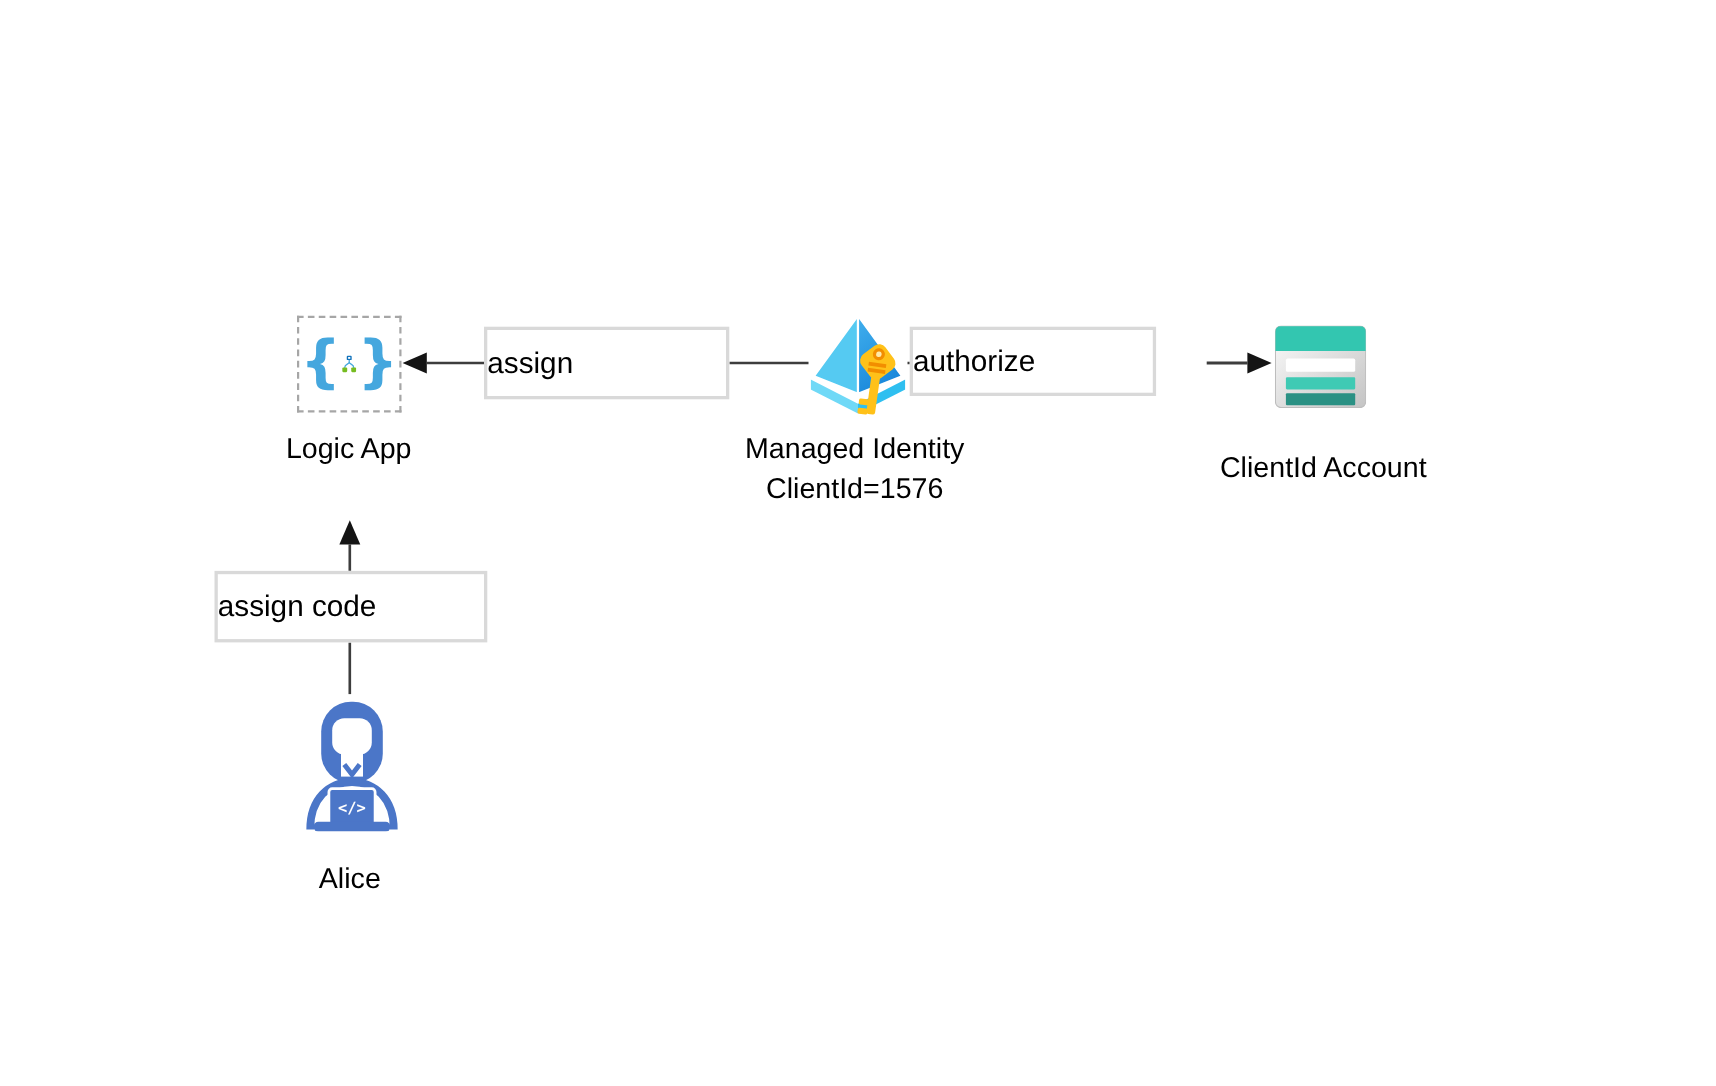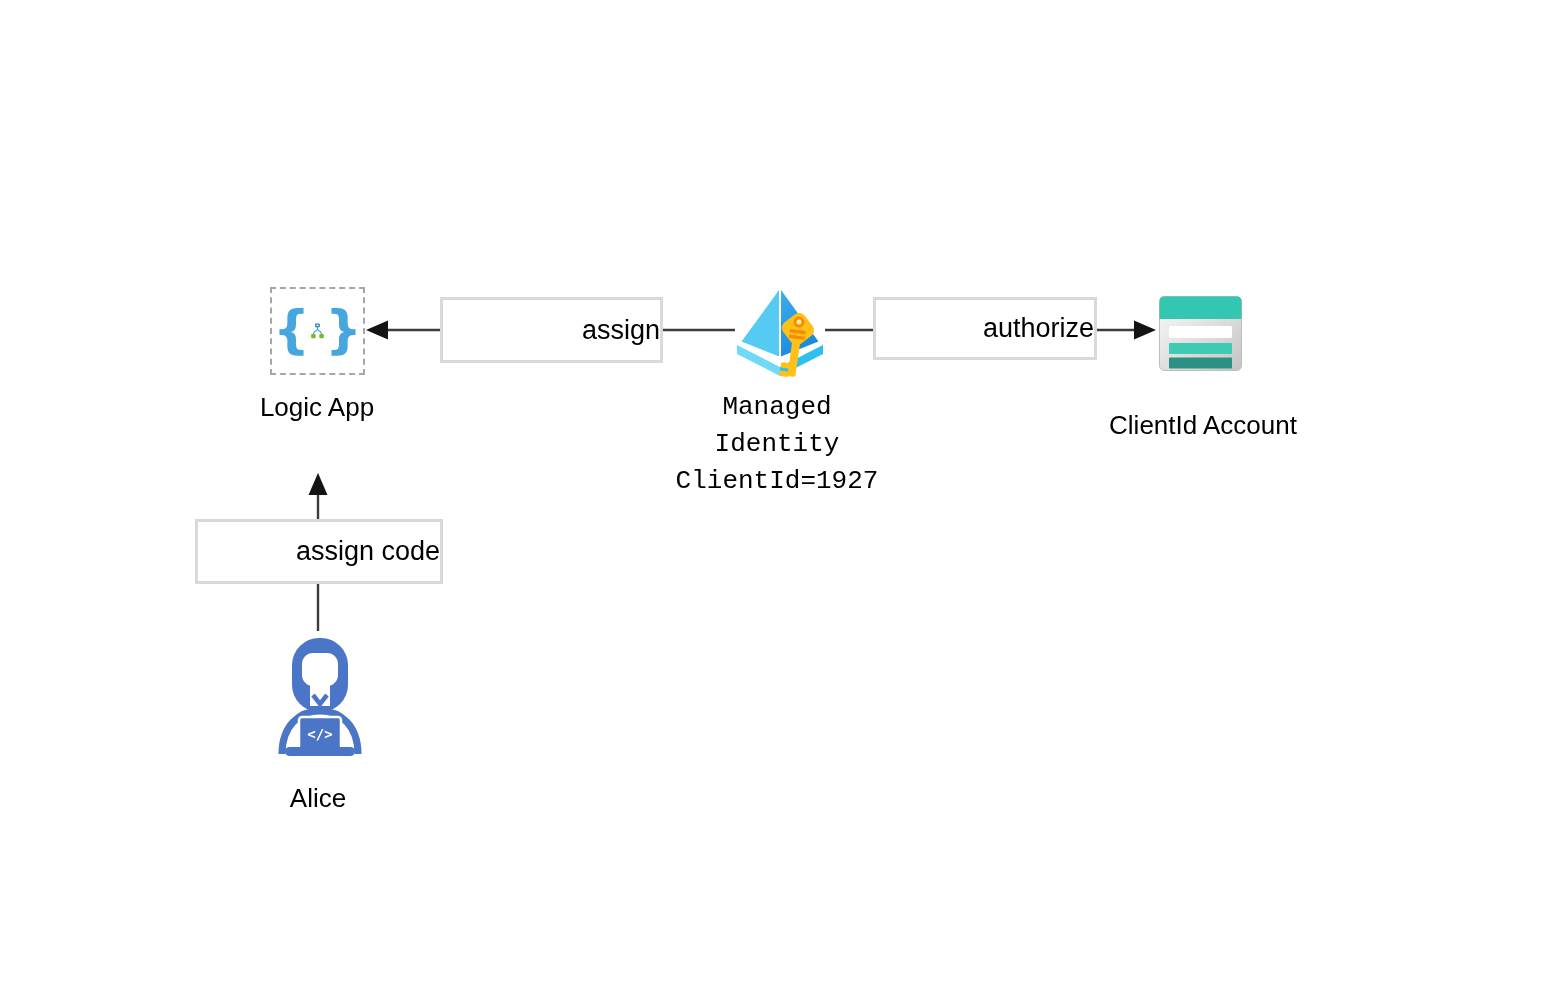--- a/index.html
+++ b/index.html
@@ -13,21 +13,21 @@
   .abs { position: absolute; }
 
   
   #connectors { position: absolute; left: 0; top: 0; width: 1560px; height: 987px; pointer-events: none; }
 
   
   .edge-box {
     position: absolute;
     background: #ffffff;
     border: 3px solid #d9d9d9;
-    display: flex; align-items: center; justify-content: flex-end;
+    display: flex; align-items: center; justify-content: flex-start;
     font-size: 27px;
     color: #000;
     box-sizing: border-box;
   }
 
   
   .logic-frame {
     position: absolute;
     left: 270px; top: 287px; width: 95px; height: 88px;
     border: 2px dashed #a6a6a6;
@@ -107,26 +107,26 @@
   <g transform="translate(61,43) rotate(8)">
     <rect x="-4" y="12" width="8" height="36" rx="2" fill="#ffc119"></rect>
     <rect x="-12" y="35" width="9" height="5.5" rx="1.5" fill="#ffc119"></rect>
     <rect x="-12" y="43.5" width="9" height="5.5" rx="1.5" fill="#ffc119"></rect>
     <rect x="-13.5" y="-13.5" width="27" height="27" rx="7" transform="rotate(45)" fill="#ffc119"></rect>
     <circle cx="0" cy="-7" r="4" fill="#ffe9a8" stroke-width="3" stroke="#f28e00"></circle>
     <rect x="-8" y="1" width="16" height="3.4" fill="#f28e00"></rect>
     <rect x="-8" y="6.6" width="16" height="3.4" fill="#f28e00"></rect>
   </g>
 </svg>
-<div class="node-label abs" style="left:657px; top:389px; width:240px;font-family:Liberation Mono, monospace;">
+<div class="node-label abs" style="left:657px; top:389px; width:240px;">
   <div>Managed Identity</div>
-  <div>ClientId=1927</div>
+  <div>ClientId=1576</div>
 </div>
 
-<div class="edge-box" style="left:873px; top:297px; width:224px; height:63px;">
+<div class="edge-box" style="left:827px; top:297px; width:224px; height:63px;">
   <span>authorize</span>
 </div>
 
 <svg class="abs" style="left:1159px; top:296px;" width="83" height="75" viewBox="0 0 83 75" xmlns="http://www.w3.org/2000/svg">
   <defs>
     <linearGradient id="stGrad" x1="0" y1="0" x2="1" y2="1">
       <stop offset="0" stop-color="#fbfbfb"></stop>
       <stop offset="1" stop-color="#c4c4c4"></stop>
     </linearGradient>
   </defs>

